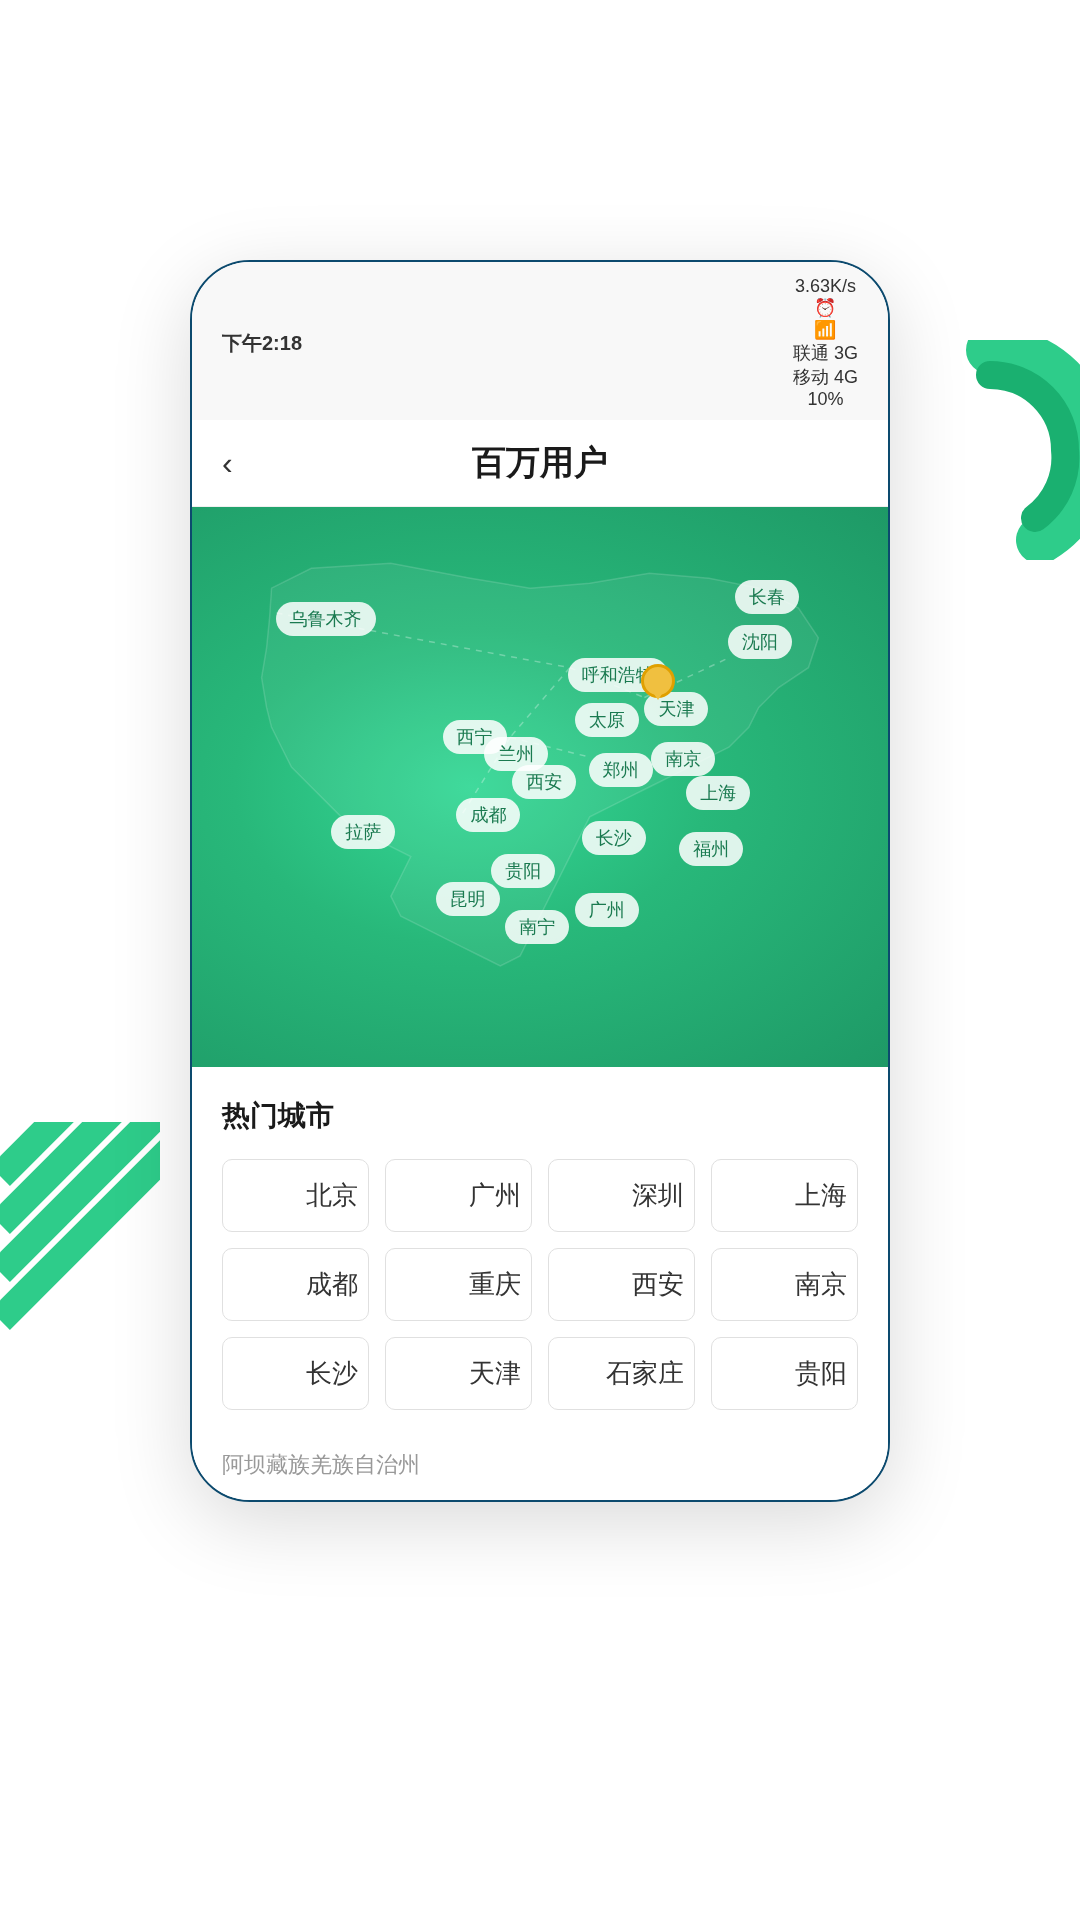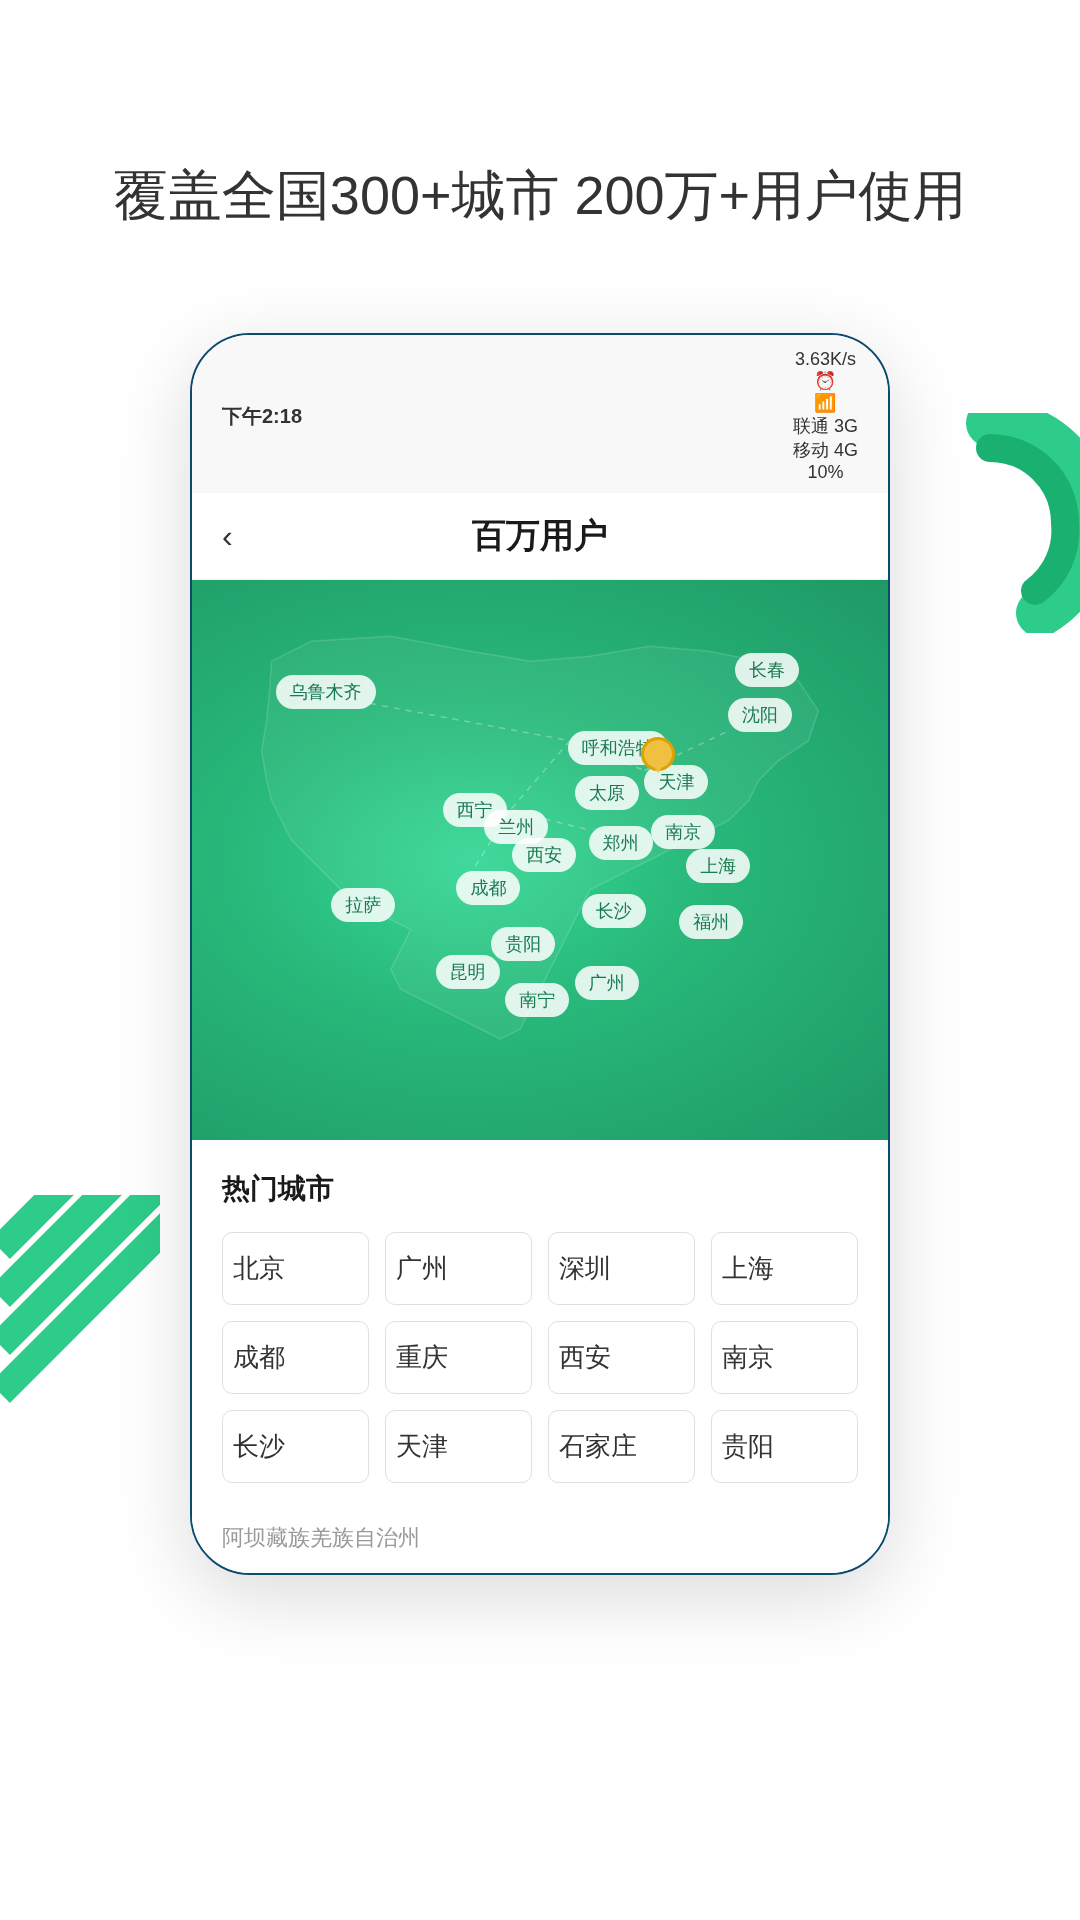--- a/index.html
+++ b/index.html
@@ -183,21 +183,21 @@
     .city-grid {
       display: grid;
       grid-template-columns: repeat(4, 1fr);
       gap: 16px;
     }
     .city-btn {
       background: #ffffff;
       border: 1.5px solid #e0e0e0;
       border-radius: 10px;
       padding: 18px 10px;
-      text-align: left;
+      text-align: right;
       font-size: 26px;
       color: #333333;
       cursor: pointer;
     }
 
     
     .bottom-text {
       padding: 20px 30px;
       font-size: 22px;
       color: #999;
@@ -211,21 +211,20 @@
       top: 120px;
       width: 220px;
       height: 220px;
       z-index: 3;
     }
   </style>
 </head>
 <body>
 
 <div class="hero">
-  <p class="hero-subtitle">覆盖全国300+城市  200万+用户使用</p>
 </div>
 
 <div class="phone-section">
 
   <div class="deco-arc">
     <svg viewBox="0 0 220 220" xmlns="http://www.w3.org/2000/svg">
       <path d="M 110 10 A 100 100 0 0 1 210 110 A 100 100 0 0 1 160 200" fill="none" stroke="#2ecc8a" stroke-width="48" stroke-linecap="round"></path>
       <path d="M 110 35 A 75 75 0 0 1 185 110 A 75 75 0 0 1 155 178" fill="none" stroke="#1ab070" stroke-width="28" stroke-linecap="round"></path>
     </svg>
   </div>

